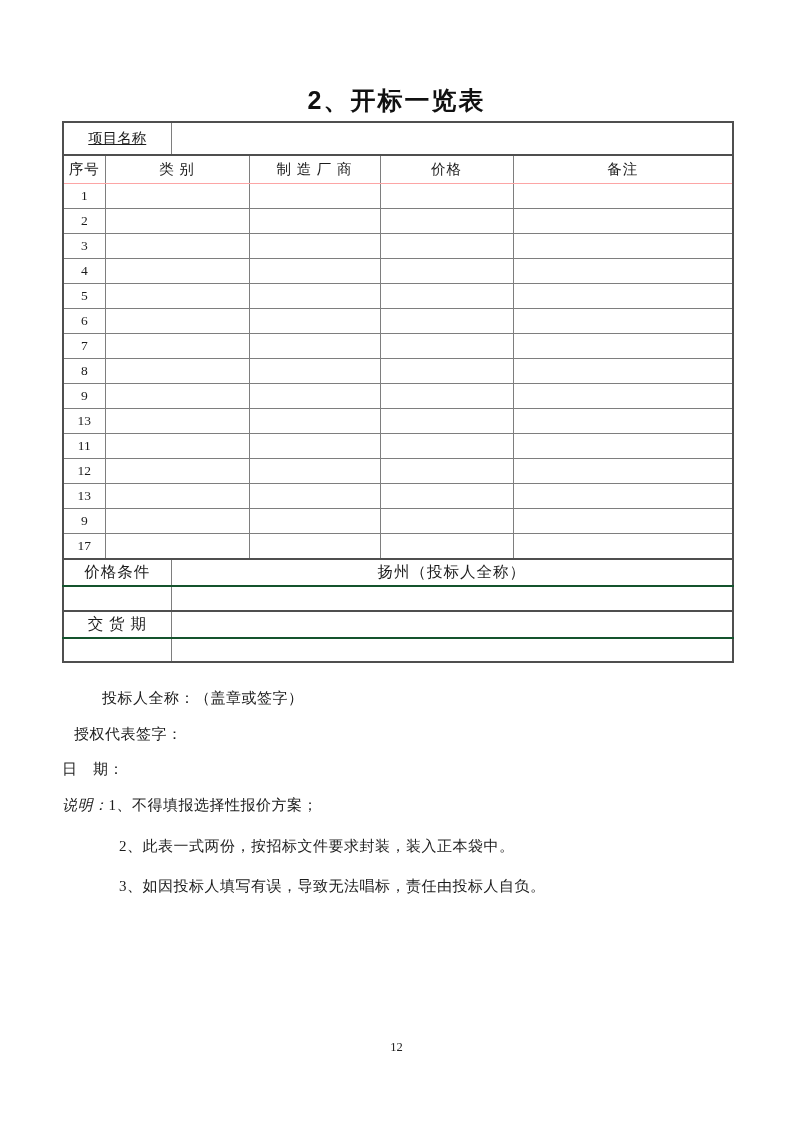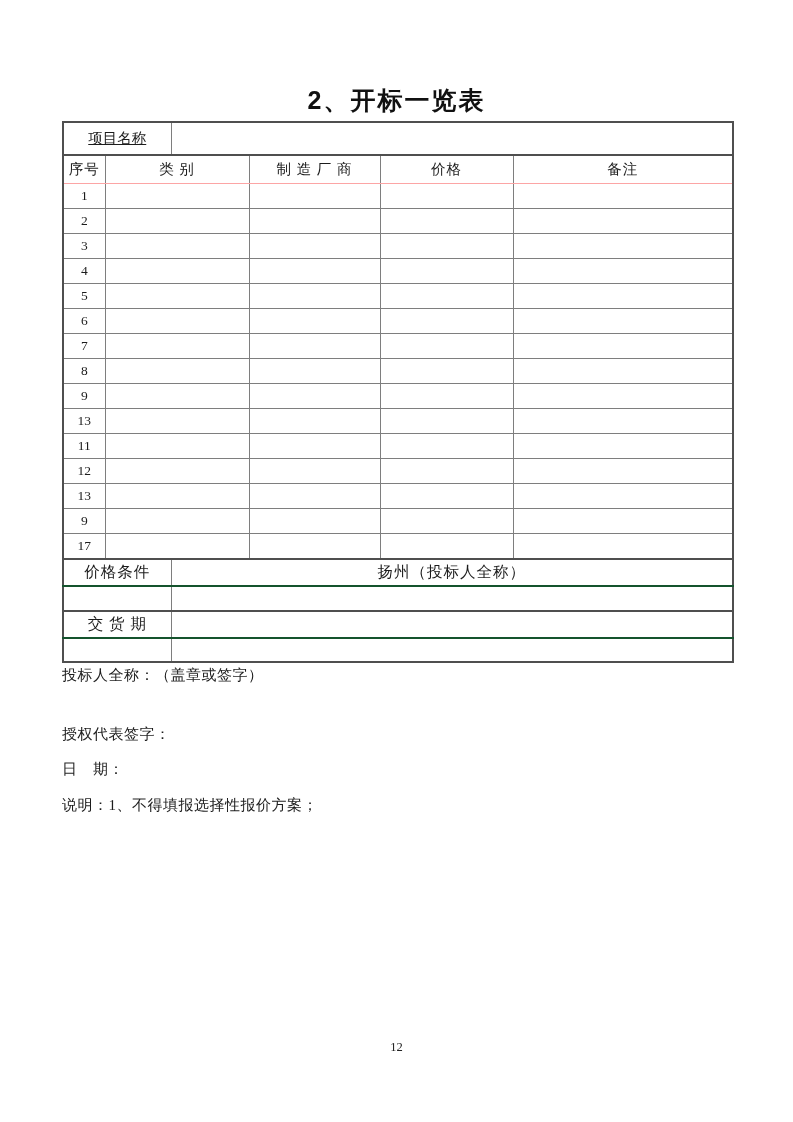--- a/index.html
+++ b/index.html
@@ -69,21 +69,21 @@
     font-size: 13.5px;
     letter-spacing: 0;
   }
   .footer-line {
     position: absolute;
     left: 62px;
     font-size: 15px;
     letter-spacing: 0.5px;
     white-space: nowrap;
   }
-  .notes-label { letter-spacing: 0.5px; }
+  .notes-label { letter-spacing: 0.5px; font-style: italic; }
   .note-first { }
   .note-indent { left: 119px; }
   .page-number {
     position: absolute;
     top: 1040px;
     left: 0;
     width: 100%;
     text-align: center;
     font-size: 12.5px;
     color: #222;
@@ -238,23 +238,25 @@
       <td colspan="2">交 货 期</td>
       <td colspan="4" class="value-left"></td>
     </tr>
     <tr class="last-row">
       <td colspan="2"></td>
       <td colspan="4"></td>
     </tr>
   </tbody>
     </table>
 
-  <div class="footer-line" style="top:666px;">投标人全称：（盖章或签字）</div>
-  <div class="footer-line" style="top:725px;">授权代表签字：</div>
+  <div class="footer-line" style="top:689px;margin-left:40px;">投标人全称：（盖章或签字）</div>
+  <div class="footer-line" style="top:725px;margin-left:12px;">授权代表签字：</div>
   <div class="footer-line" style="top:760px;">日　期：</div>
 
   <div class="footer-line" style="top:796px;">
     <span class="notes-label">说明：</span><span class="note-first">1、不得填报选择性报价方案；</span>
   </div>
+  <div class="footer-line note-indent" style="top:837px;">2、此表一式两份，按招标文件要求封装，装入正本袋中。</div>
+  <div class="footer-line note-indent" style="top:877px;">3、如因投标人填写有误，导致无法唱标，责任由投标人自负。</div>
 
   <div class="page-number">12</div>
 
 </div>
 
 </body></html>

